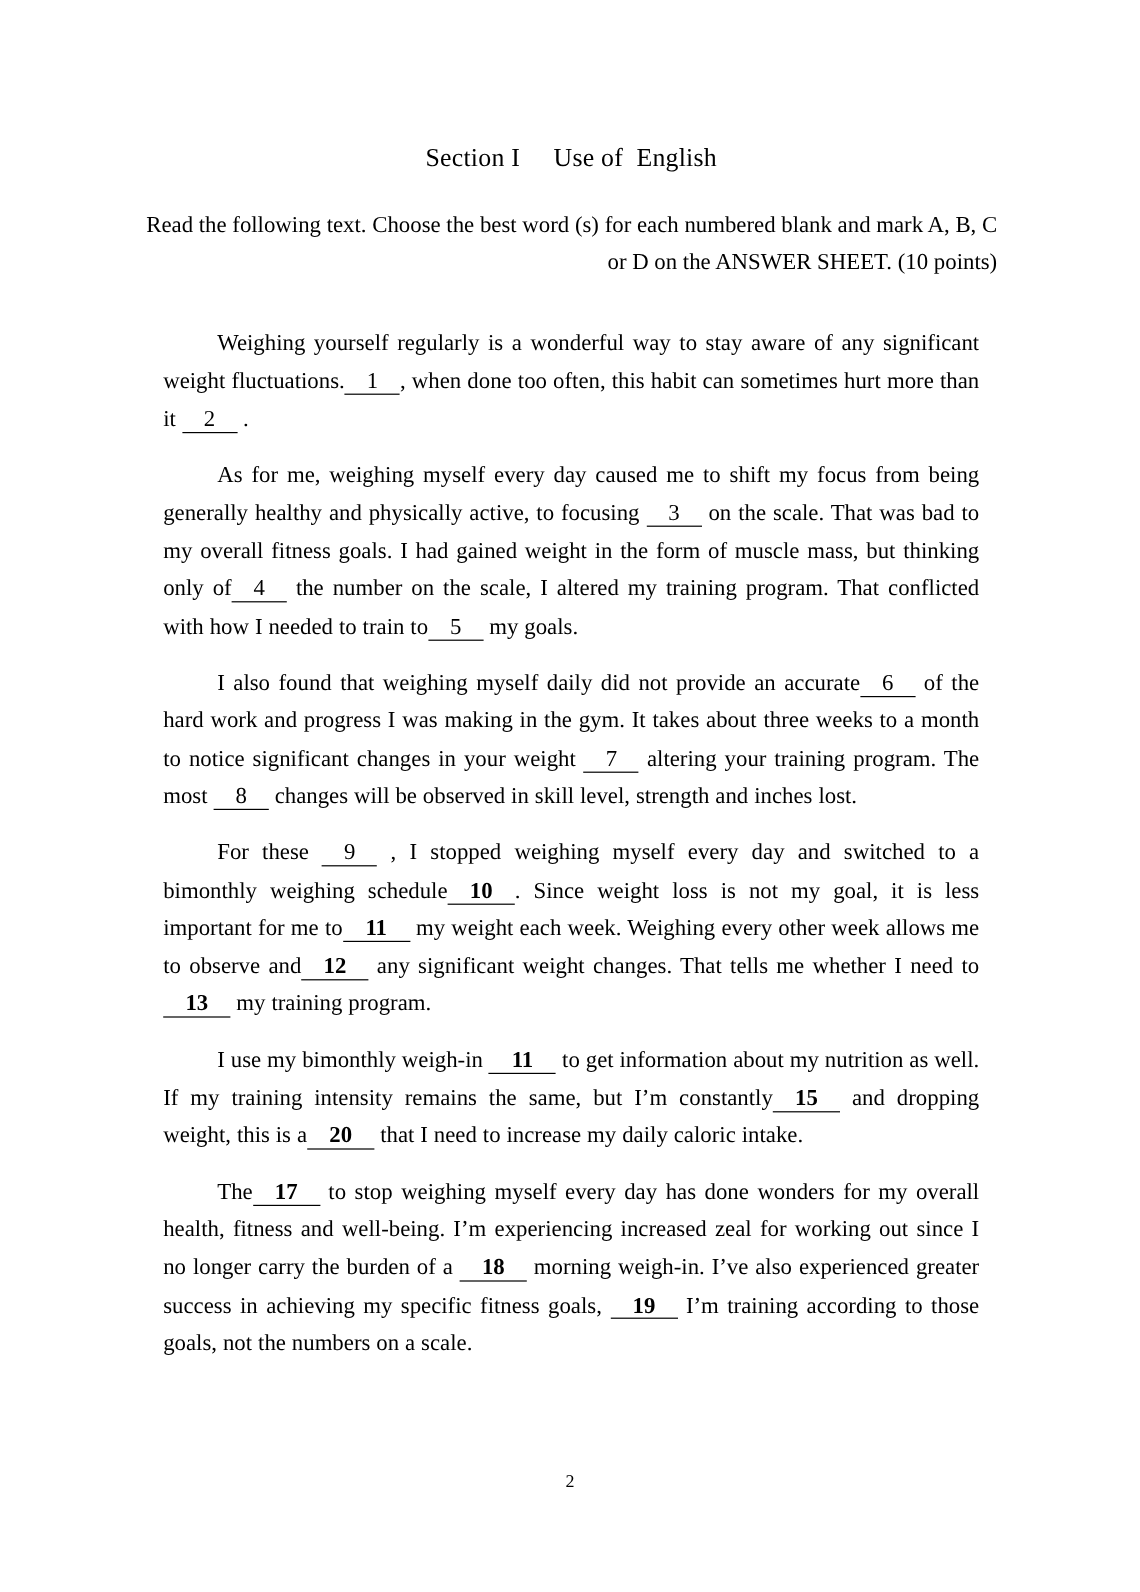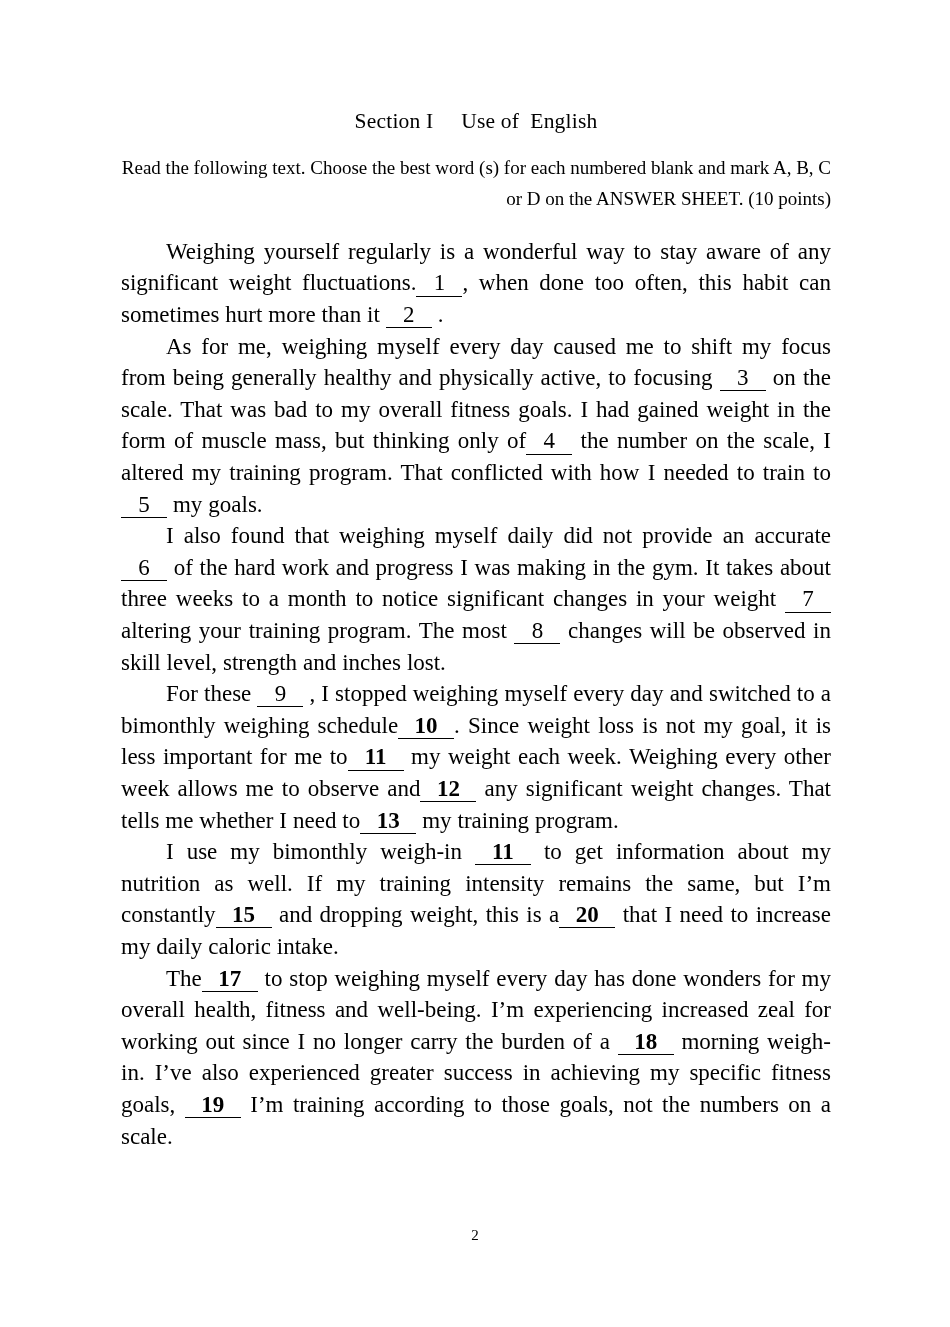--- a/index.html
+++ b/index.html
@@ -25,21 +25,21 @@
   }
   .content {
     position: absolute;
     left: 121px;
     top: 0;
     width: 710px;
   }
 
   
   .doc-title {
-    margin: 0;
+    margin: 10px;
     padding-top: 108px;
     text-align: center;
     font-size: 21.5px;
     font-weight: normal;
     letter-spacing: 0.2px;
     line-height: 1.25;
     white-space: pre;
   }
 
   
@@ -59,22 +59,22 @@
     line-height: 31.5px;
     text-align: right;
     text-indent: 0;
   }
 
   
   .body-block {
     padding-top: 21px;
   }
   p.para {
-    margin: 0;
-    font-size: 23px;
+    margin: 15px;
+    font-size: 19px;
     line-height: 31.6px;
     text-align: justify;
     text-indent: 45px;
     text-justify: inter-word;
     word-spacing: 0.2px;
     hyphens: none;
   }
   p.para.last-line-natural {
     text-align-last: left;
   }

